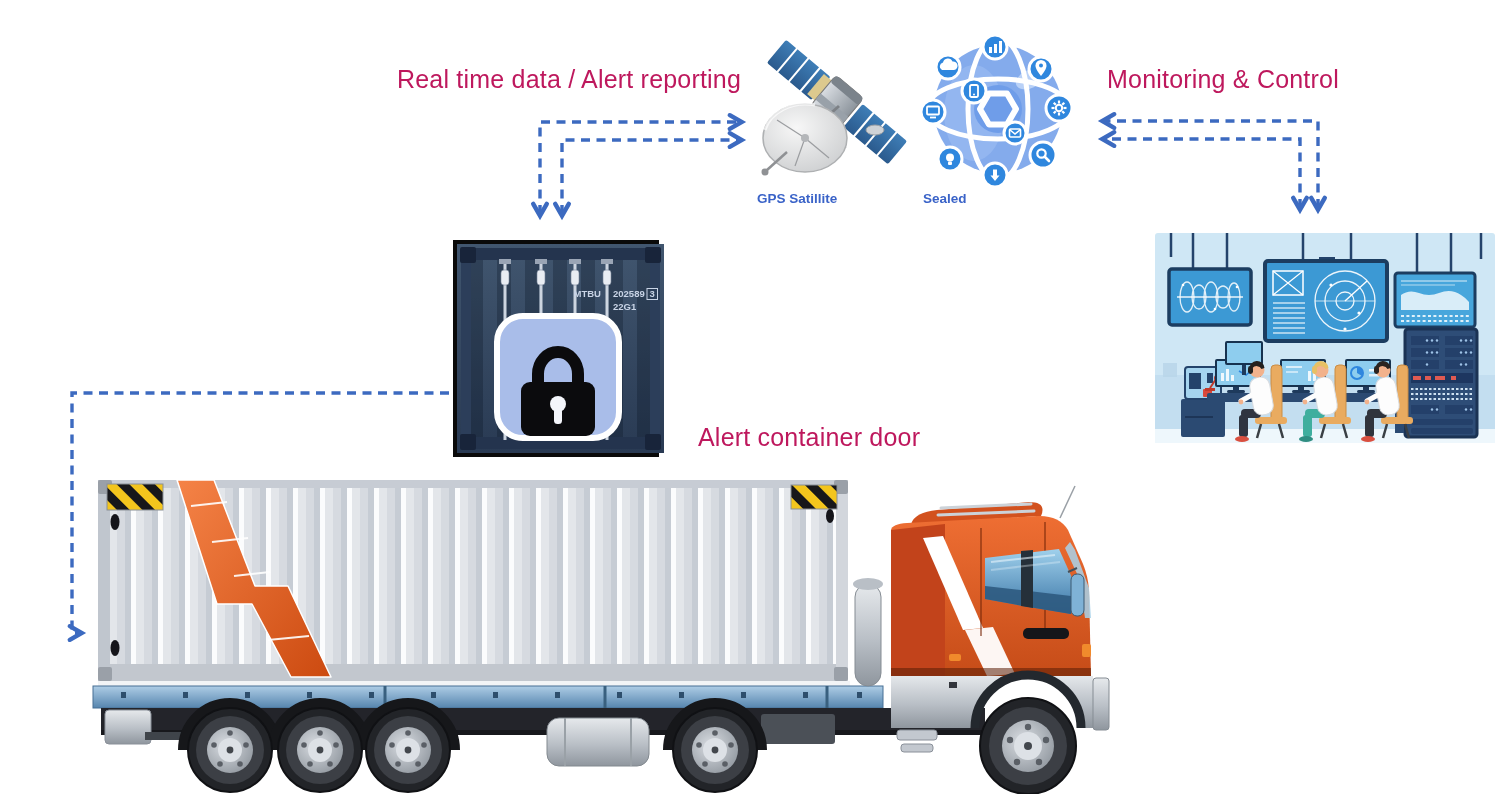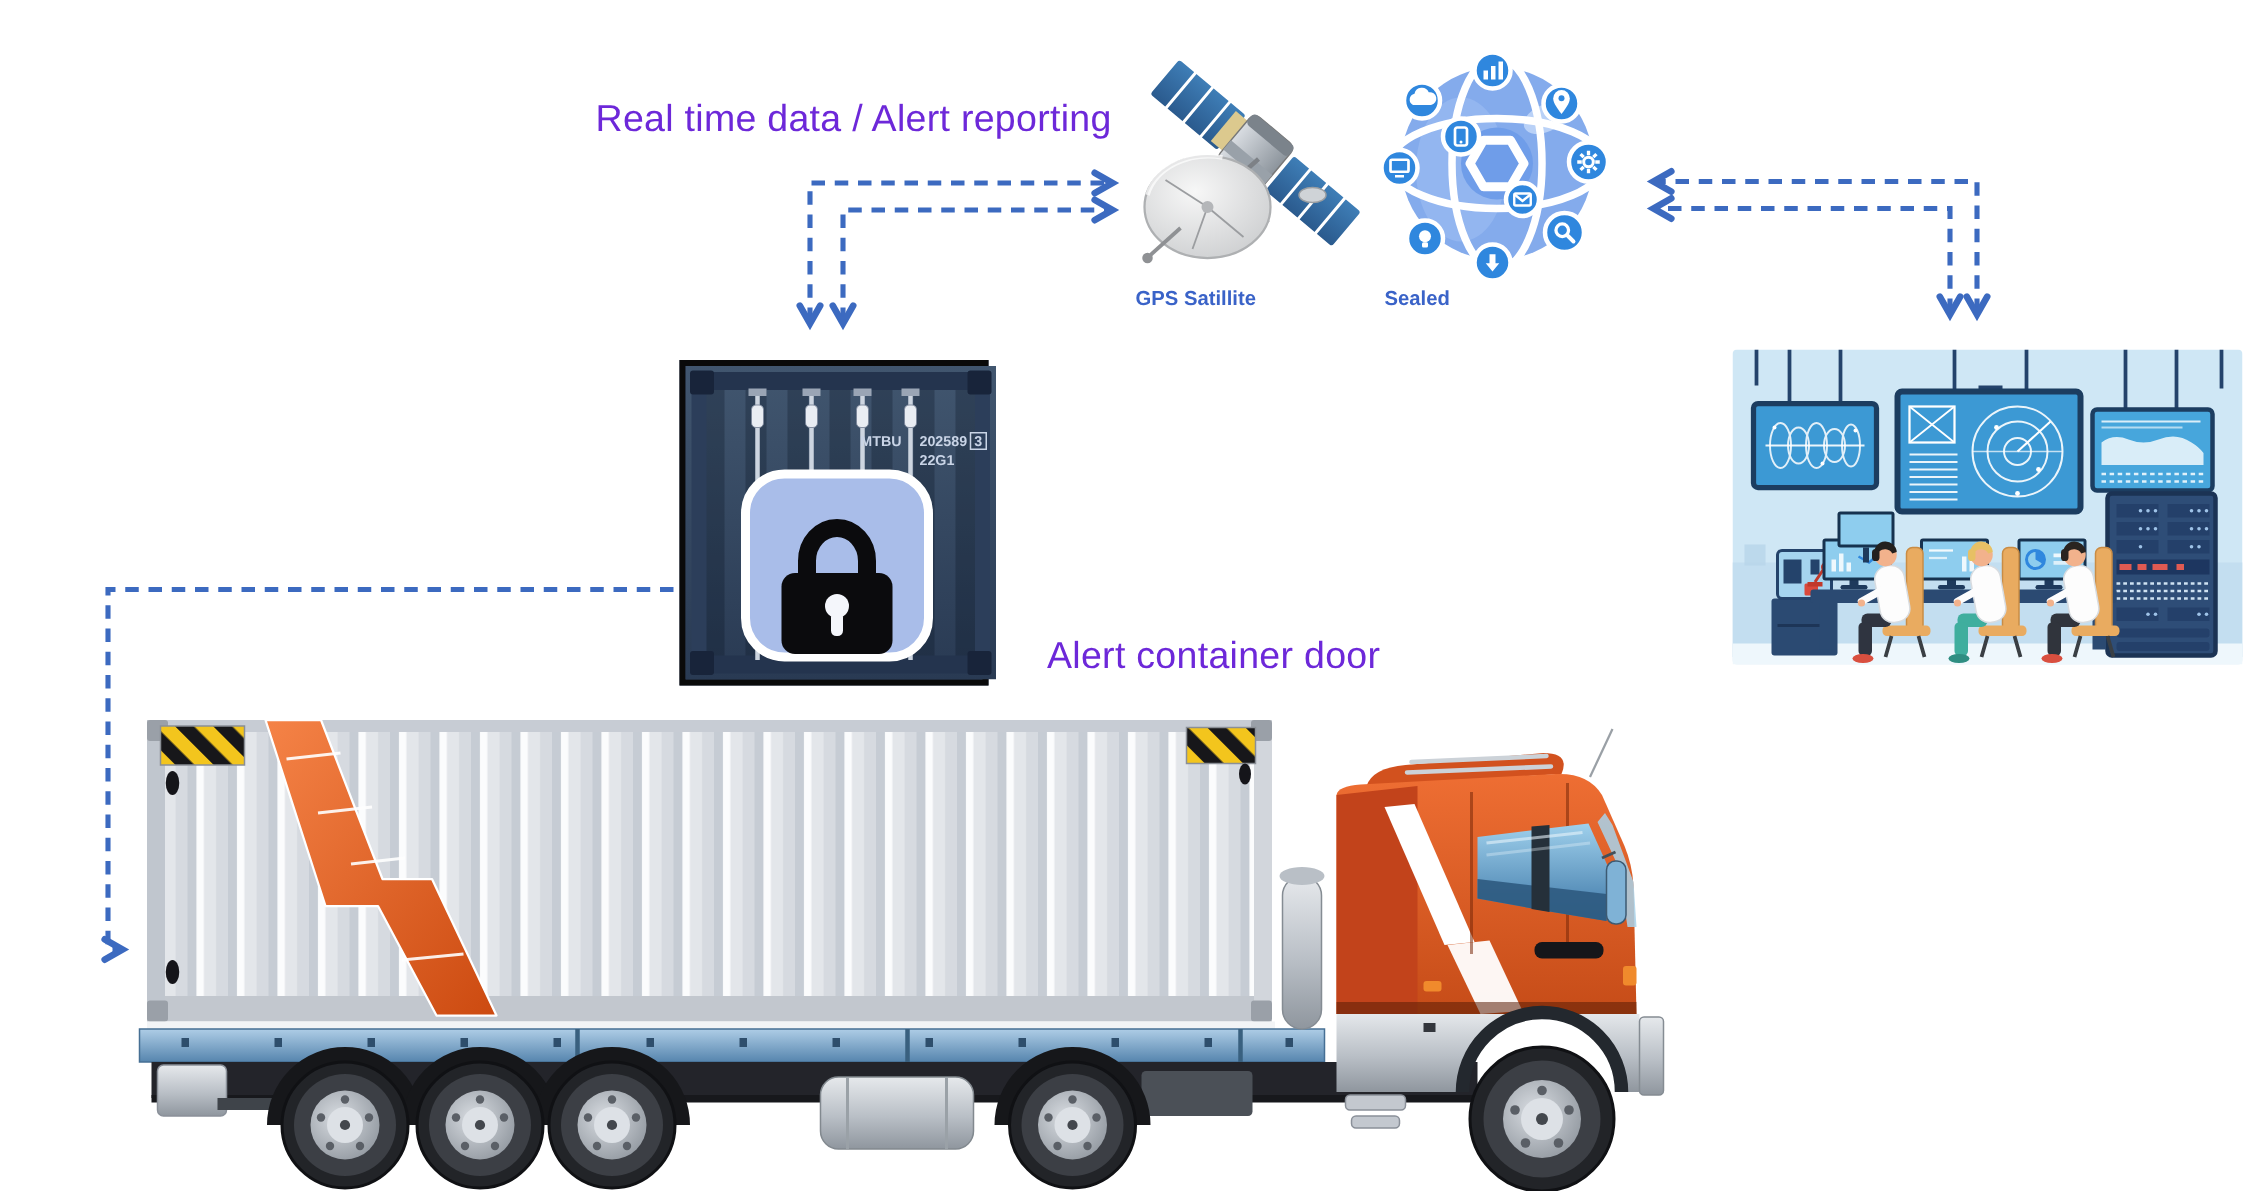--- a/index.html
+++ b/index.html
@@ -1,18 +1,18 @@
 <!DOCTYPE html>
 <html><head>
 <meta charset="utf-8">
 <style>
   html,body{margin:0;padding:0;background:#ffffff;}
   .stage{position:relative;width:1512px;height:794px;background:#ffffff;overflow:hidden;
          font-family:"Liberation Sans",sans-serif;}
-  .big-label{position:absolute;font-size:25px;color:#6d28d9;white-space:nowrap;letter-spacing:.2px;}
+  .big-label{position:absolute;font-size:25px;color:#be185d;white-space:nowrap;letter-spacing:.2px;}
   .icon-label{position:absolute;width:150px;font-size:13.5px;font-weight:bold;
               color:#3a63c8;white-space:nowrap;}
   .abs{position:absolute;}
   .lock-box{position:absolute;left:453px;top:240px;width:206px;height:217px;border:4px solid #0a0a0a;
             box-sizing:border-box;background:#2e405c;}
   svg{display:block;}
   .svgtext{font-family:"Liberation Sans",sans-serif;font-weight:bold;fill:#c9d4e6;}
 </style>
 </head>
 <body>
@@ -28,20 +28,21 @@
     <g fill="none" stroke="#3c6ac0" stroke-width="3.4" stroke-dasharray="9 6.5">
       <path d="M540,214 L540,122 L740,122" marker-start="url(#chev)" marker-end="url(#chev)"></path>
       <path d="M562,214 L562,140 L740,140" marker-start="url(#chev)" marker-end="url(#chev)"></path>
       <path d="M1318,208 L1318,121 L1104,121" marker-start="url(#chev)" marker-end="url(#chev)"></path>
       <path d="M1300,208 L1300,139 L1104,139" marker-start="url(#chev)" marker-end="url(#chev)"></path>
       <path d="M449,393 L72,393 L72,633 L80,633" marker-end="url(#chev)"></path>
     </g>
   </svg>
 
   <div class="big-label" style="left:397px;top:65px;">Real time data / Alert reporting</div>
+  <div class="big-label" style="left:1107px;top:65px;">Monitoring &amp; Control</div>
   <div class="big-label" style="left:698px;top:423px;">Alert container door</div>
   <div class="icon-label" style="left:757px;top:191px;">GPS Satillite</div>
   <div class="icon-label" style="left:923px;top:191px;">Sealed</div>
 
   <svg class="abs" style="left:753px;top:36px;" width="160" height="158" viewBox="0 0 160 158">
     <defs>
       <linearGradient id="panG" x1="0" y1="0" x2="0" y2="1">
         <stop offset="0" stop-color="#3f7fb8"></stop>
           <stop offset="1" stop-color="#2a598c"></stop>
       </linearGradient>

